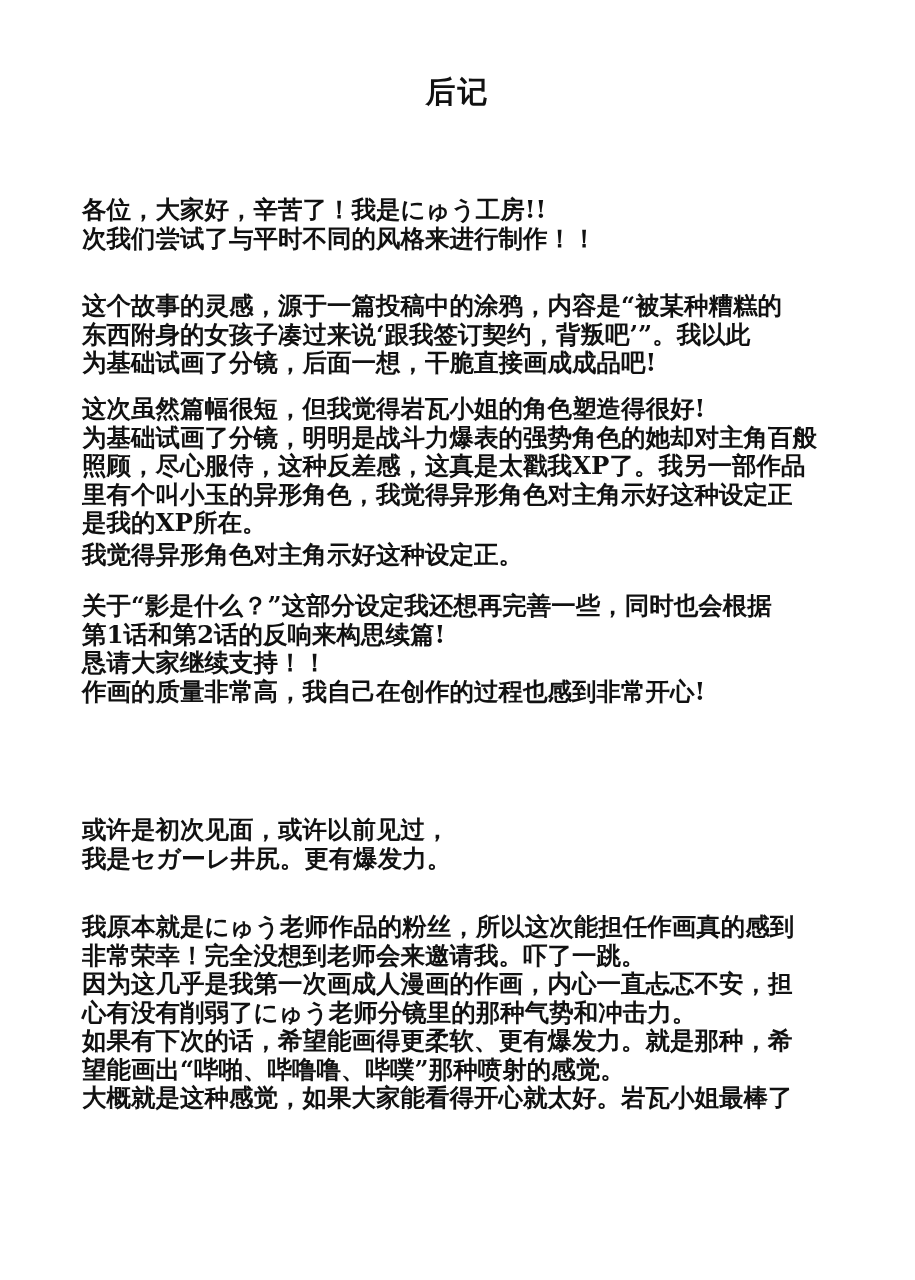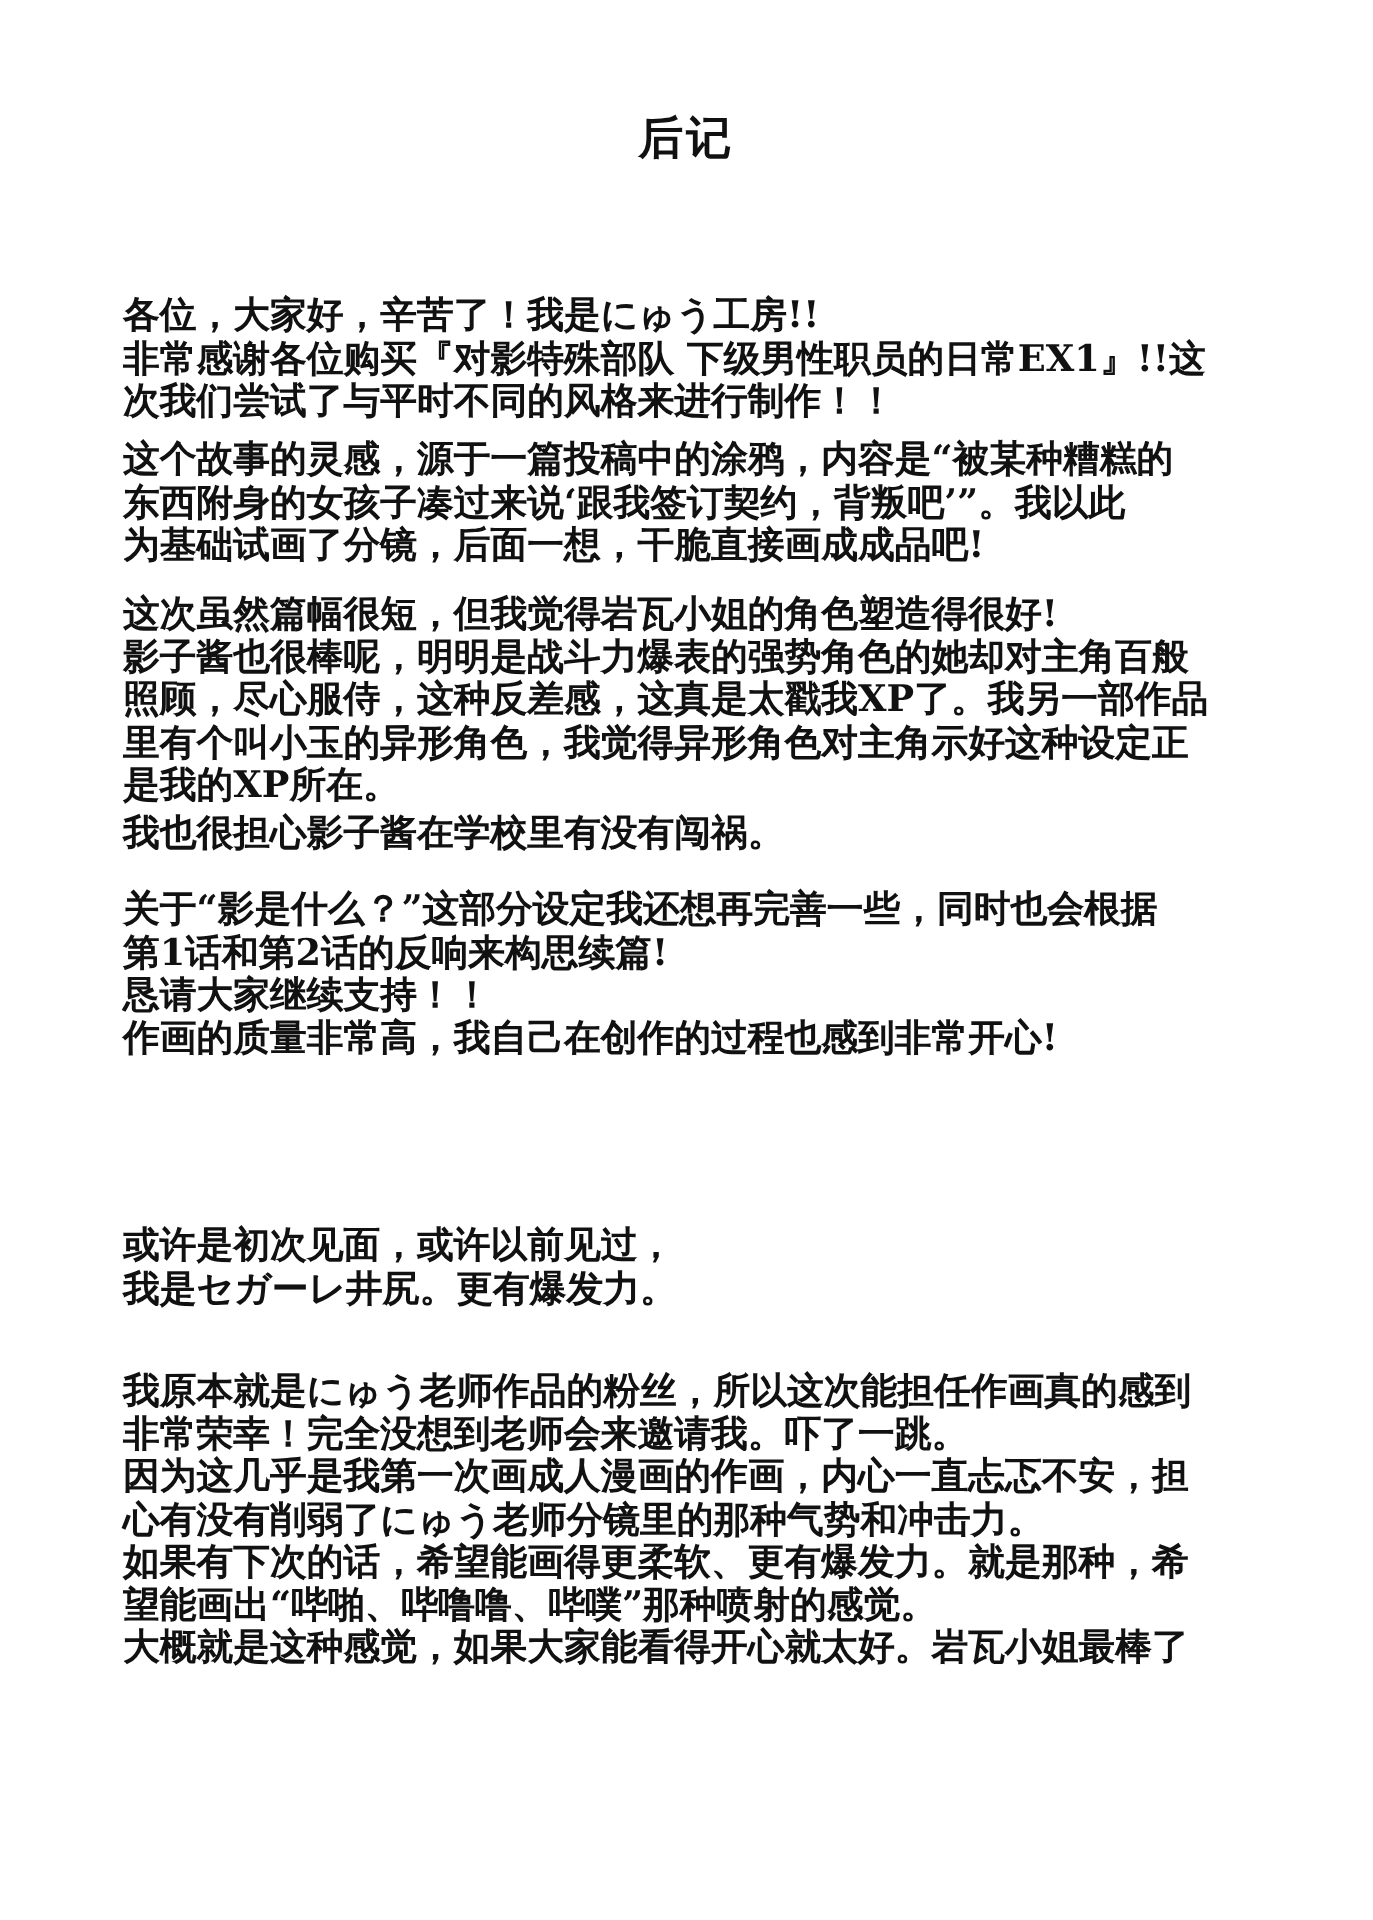--- a/index.html
+++ b/index.html
@@ -18,40 +18,39 @@
   .line { white-space: nowrap; display: block; height: 28.5px; margin-left: 12px; }
 </style>
 </head>
 <body>
 
 <div class="page">
   <div class="title">后记</div>
 
   <div class="block" style="top:196px;">
     <span class="line">各位，大家好，辛苦了！我是にゅう工房!!</span>
-    <span class="line">非常感谢各位购买『对影特殊部队 下级男性职员的日常EX1』!!这</span>
     <span class="line">次我们尝试了与平时不同的风格来进行制作！！</span>
   </div>
 
   <div class="block" style="top:292px;">
     <span class="line">这个故事的灵感，源于一篇投稿中的涂鸦，内容是“被某种糟糕的</span>
     <span class="line">东西附身的女孩子凑过来说‘跟我签订契约，背叛吧’”。我以此</span>
     <span class="line">为基础试画了分镜，后面一想，干脆直接画成成品吧!</span>
   </div>
 
   <div class="block" style="top:395px;">
     <span class="line">这次虽然篇幅很短，但我觉得岩瓦小姐的角色塑造得很好!</span>
-    <span class="line">影子酱也很棒呢，明明是战斗力爆表的强势角色的她却对主角百般</span>
+    <span class="line">为基础试画了分镜，明明是战斗力爆表的强势角色的她却对主角百般</span>
     <span class="line">照顾，尽心服侍，这种反差感，这真是太戳我XP了。我另一部作品</span>
     <span class="line">里有个叫小玉的异形角色，我觉得异形角色对主角示好这种设定正</span>
     <span class="line">是我的XP所在。</span>
   </div>
 
   <div class="block" style="top:541px;">
-    <span class="line">我也很担心影子酱在学校里有没有闯祸。</span>
+    <span class="line">我觉得异形角色对主角示好这种设定正。</span>
   </div>
 
   <div class="block" style="top:592px;">
     <span class="line">关于“影是什么？”这部分设定我还想再完善一些，同时也会根据</span>
     <span class="line">第1话和第2话的反响来构思续篇!</span>
     <span class="line">恳请大家继续支持！！</span>
     <span class="line">作画的质量非常高，我自己在创作的过程也感到非常开心!</span>
   </div>
 
   <div class="block" style="top:816px;">

